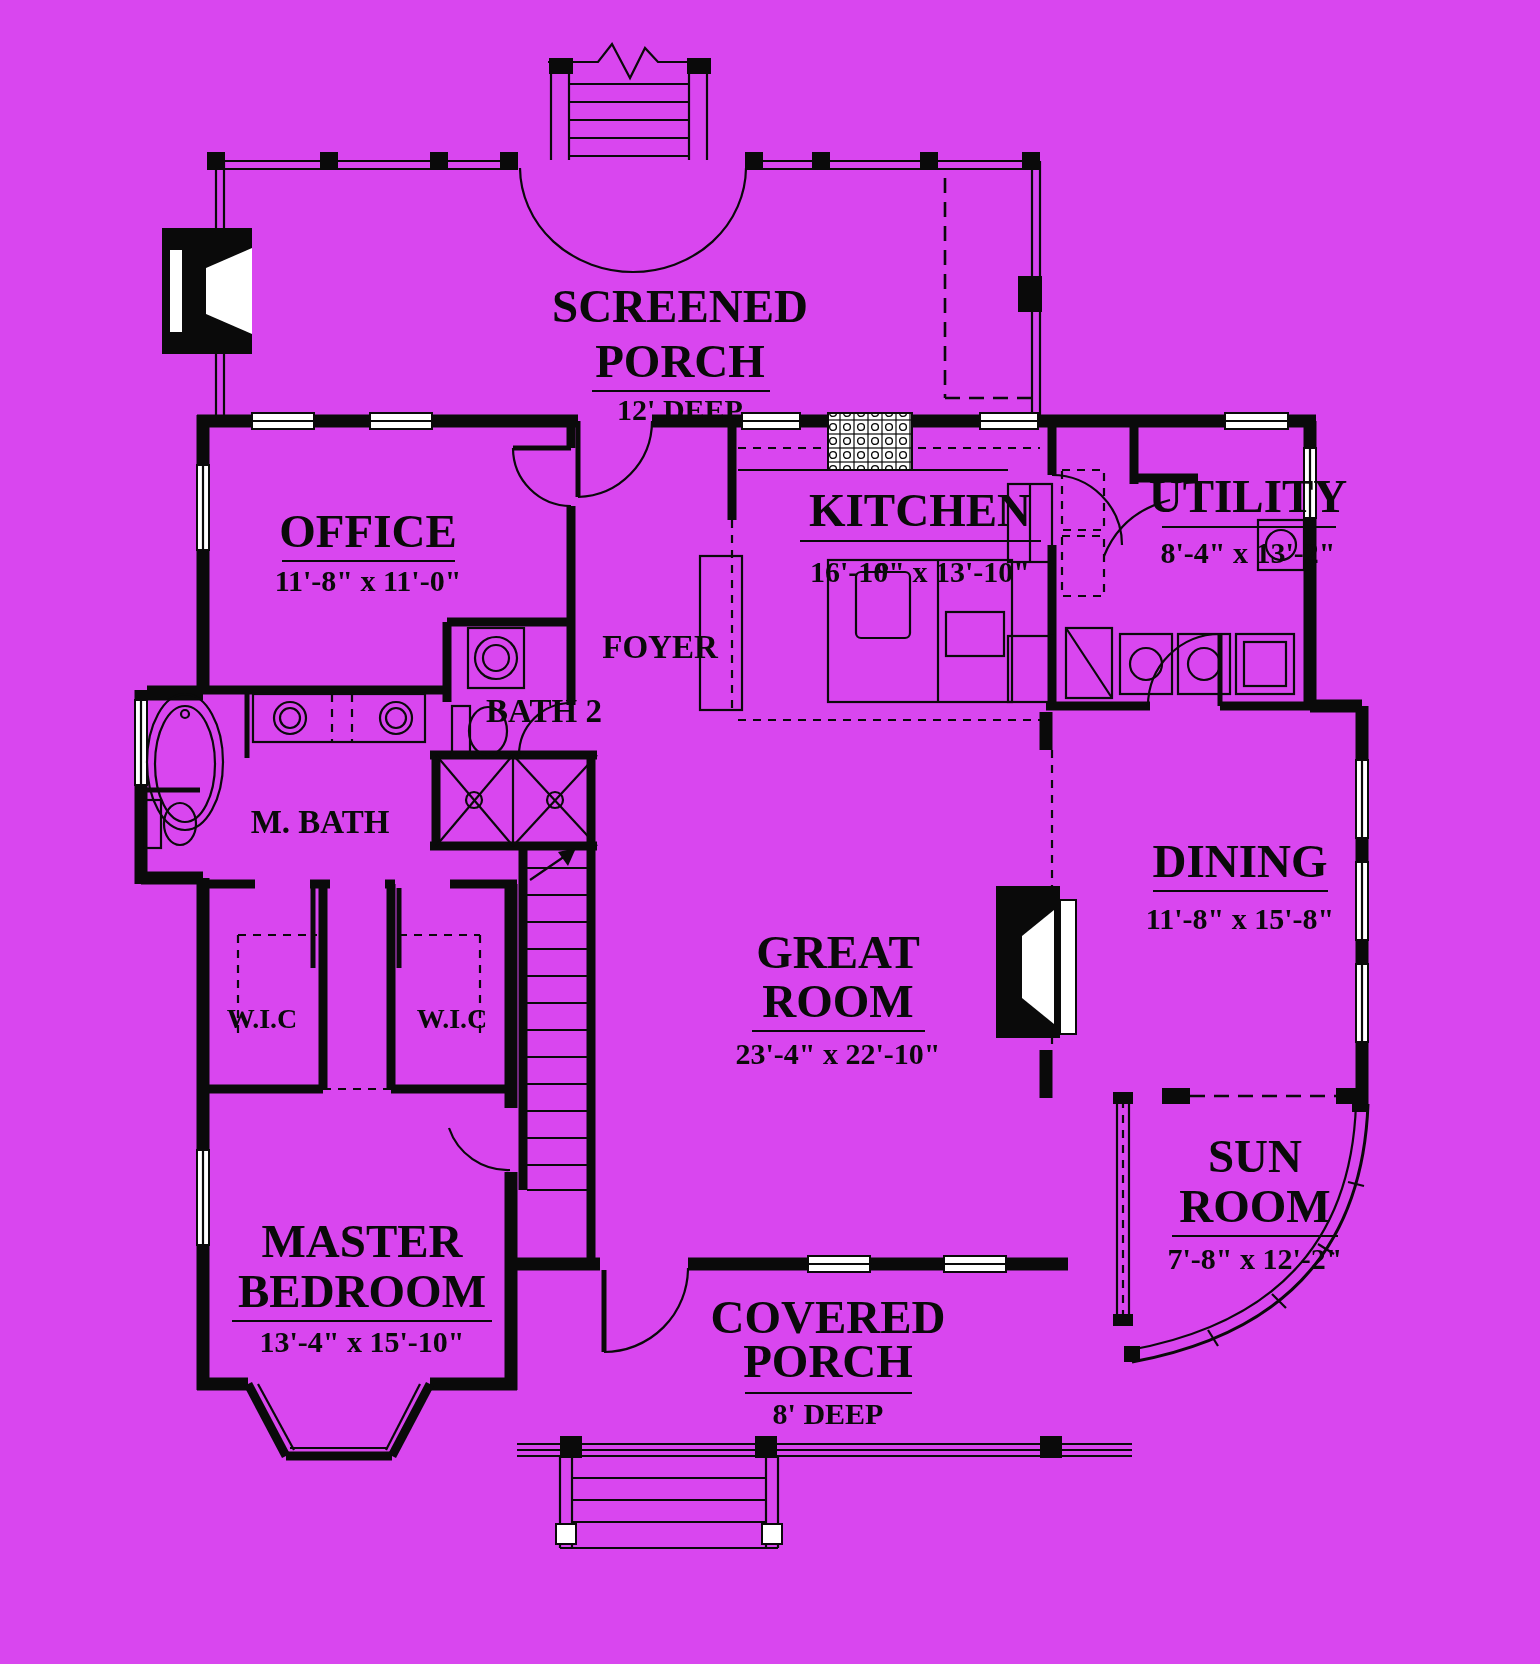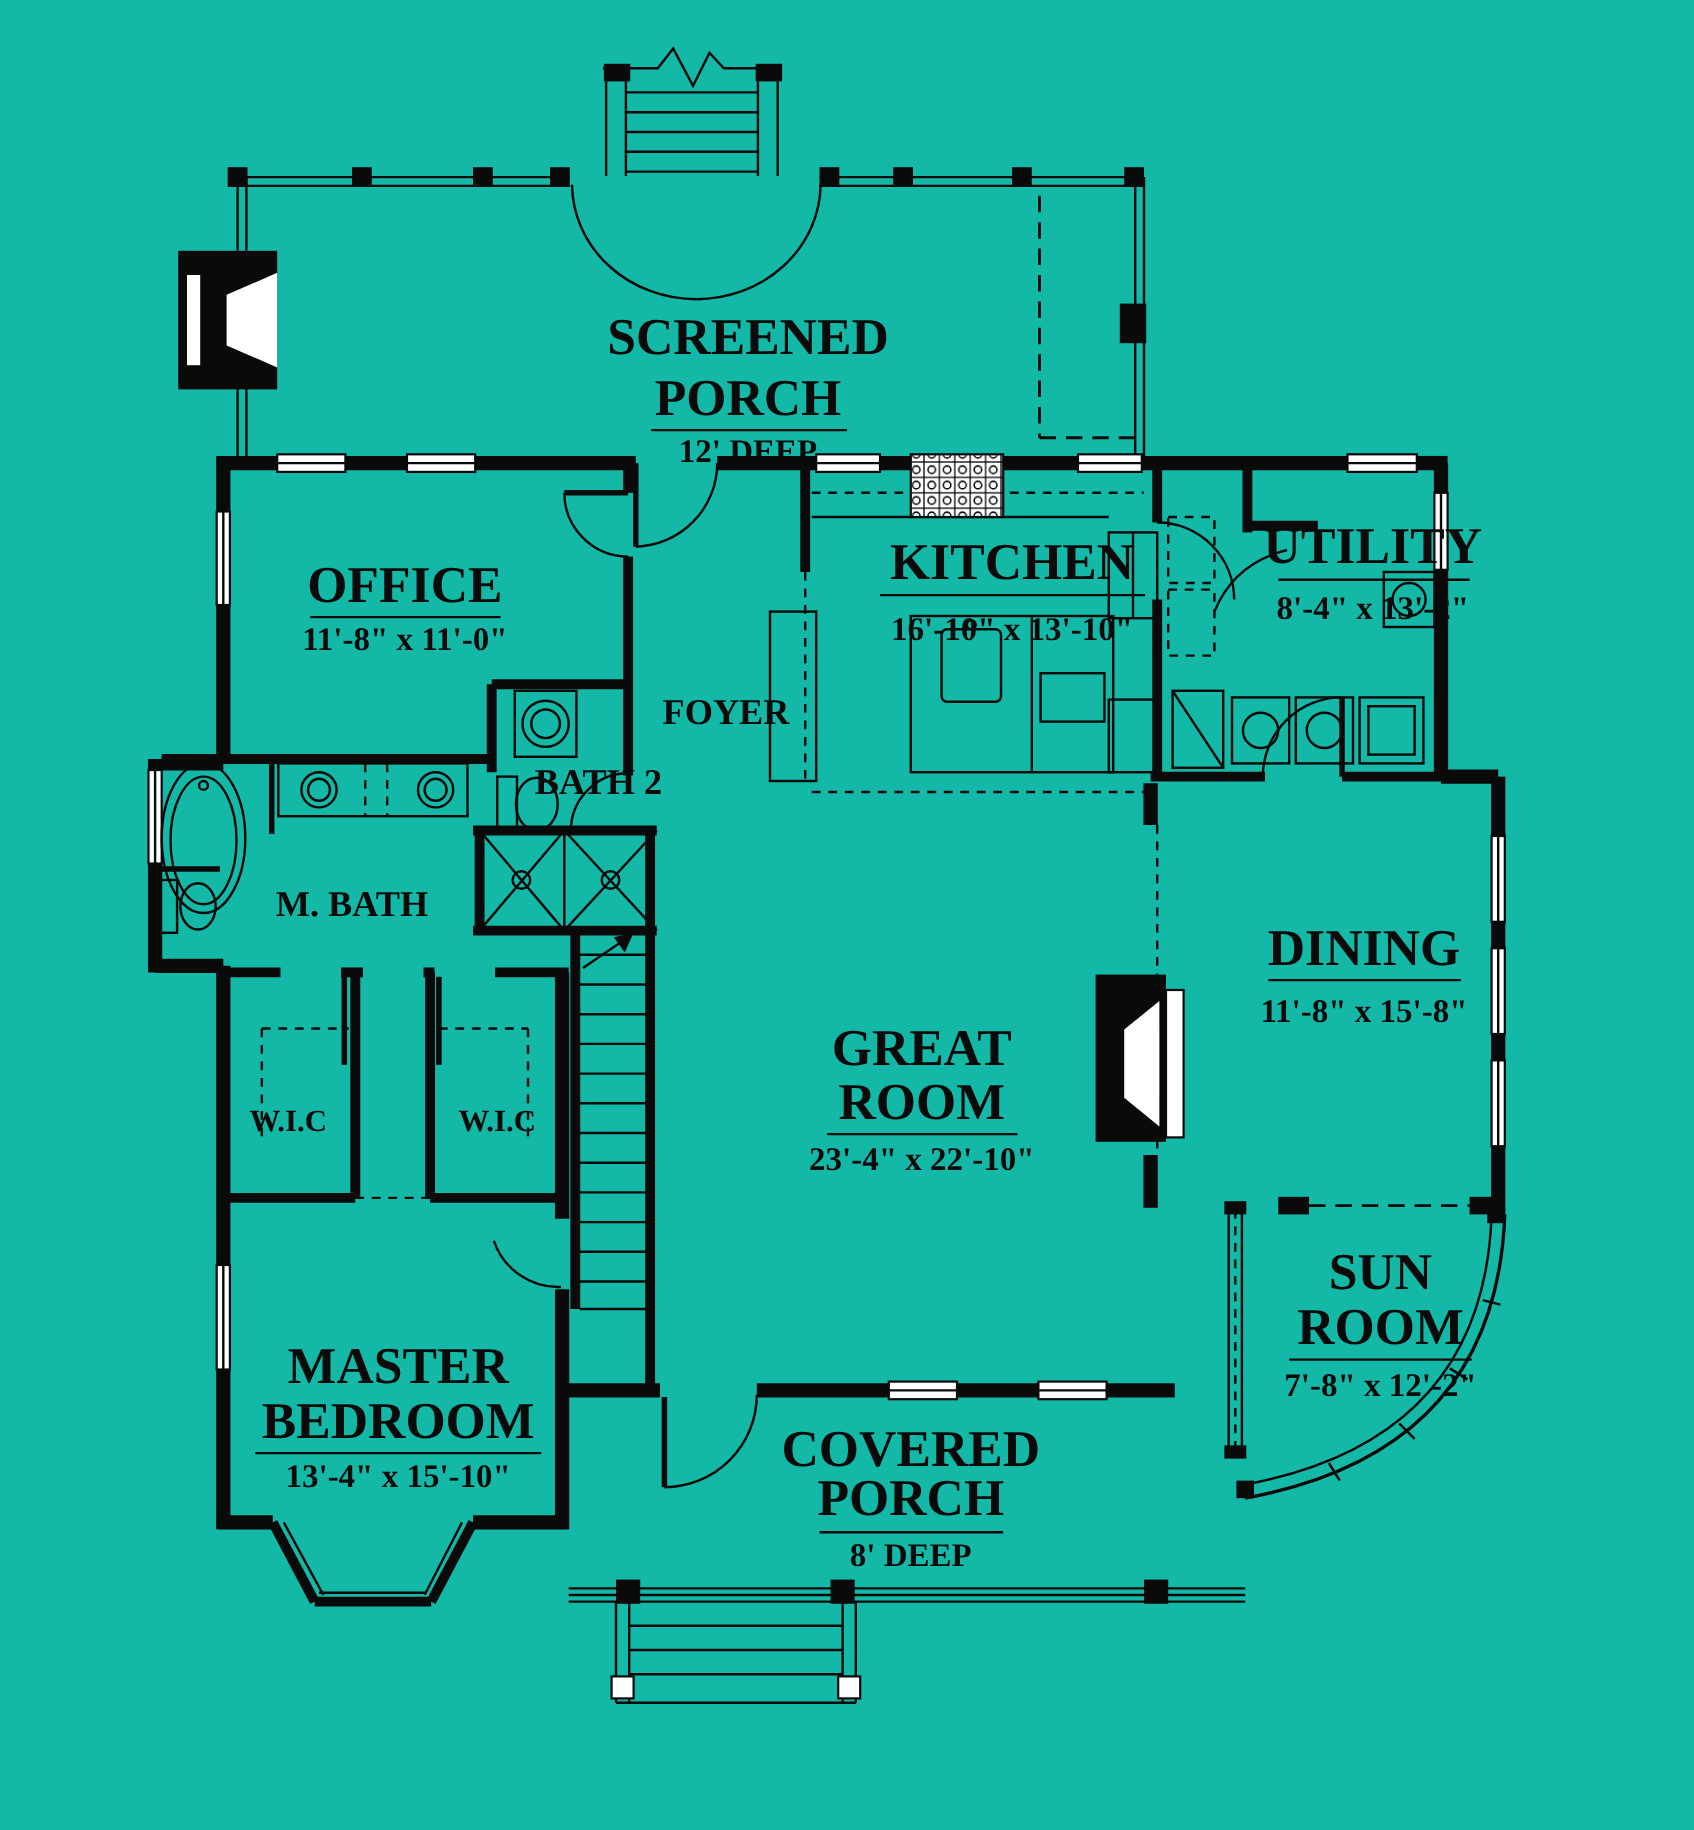--- a/index.html
+++ b/index.html
@@ -1,16 +1,16 @@
 <!DOCTYPE html>
 <html><head>
 <meta charset="utf-8">
 <style>
   html,body{margin:0;padding:0;background:#ffffff;}
-  .plan-wrap{width:1540px;height:1664px;background:#14b8a6;position:relative;}
+  .plan-wrap{width:1540px;height:1664px;background:#d946ef;position:relative;}
   svg{display:block;}
   
   .x{stroke:#0a0a0a;stroke-width:13;fill:none}       
   .i{stroke:#0a0a0a;stroke-width:9;fill:none}        
   .n{stroke:#0a0a0a;stroke-width:5;fill:none}        
   .t{stroke:#0a0a0a;stroke-width:2.2;fill:none}      
   .t3{stroke:#0a0a0a;stroke-width:3;fill:none}
   .d{stroke:#0a0a0a;stroke-width:2.6;fill:none;stroke-dasharray:15 9}
   .dd{stroke:#0a0a0a;stroke-width:2.2;fill:none;stroke-dasharray:8 7}
   .blk{fill:#0a0a0a;stroke:none}

